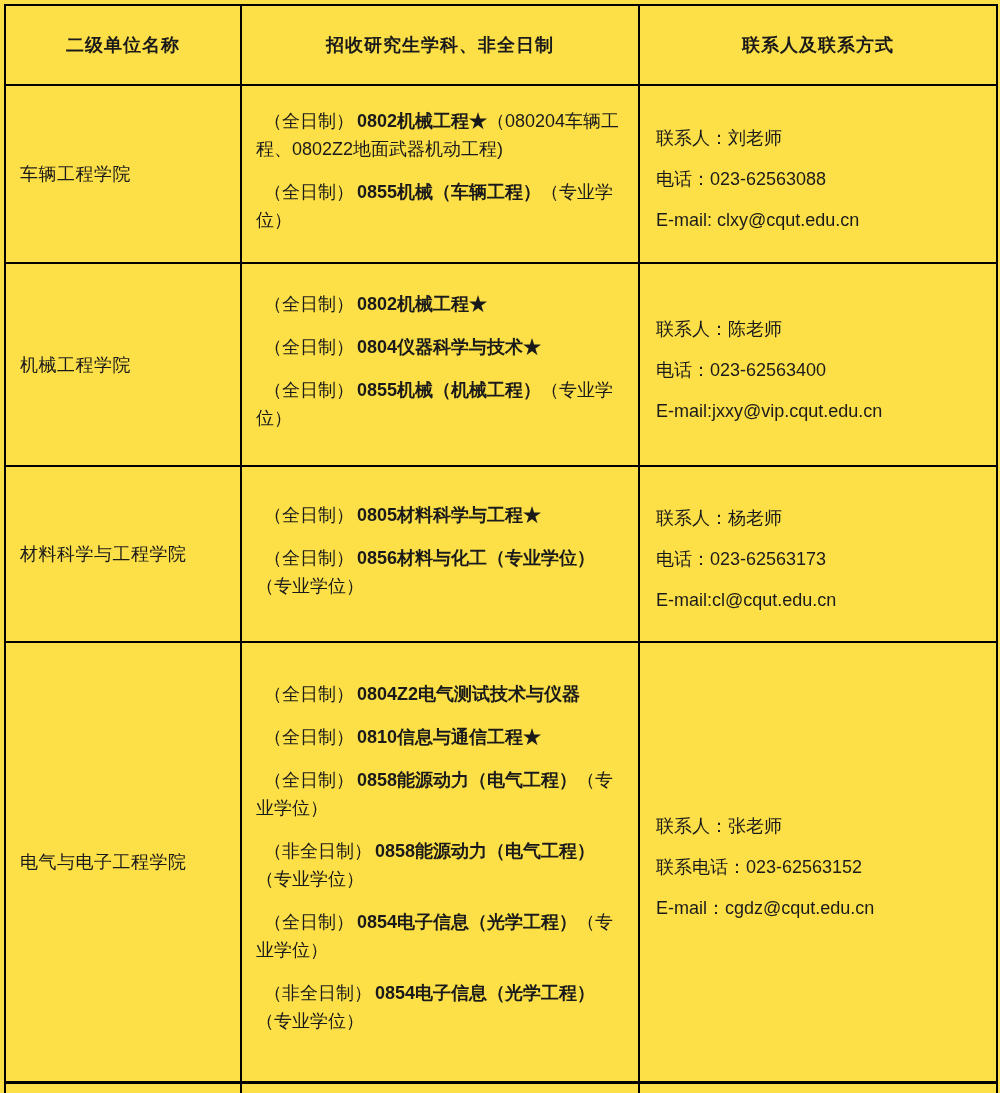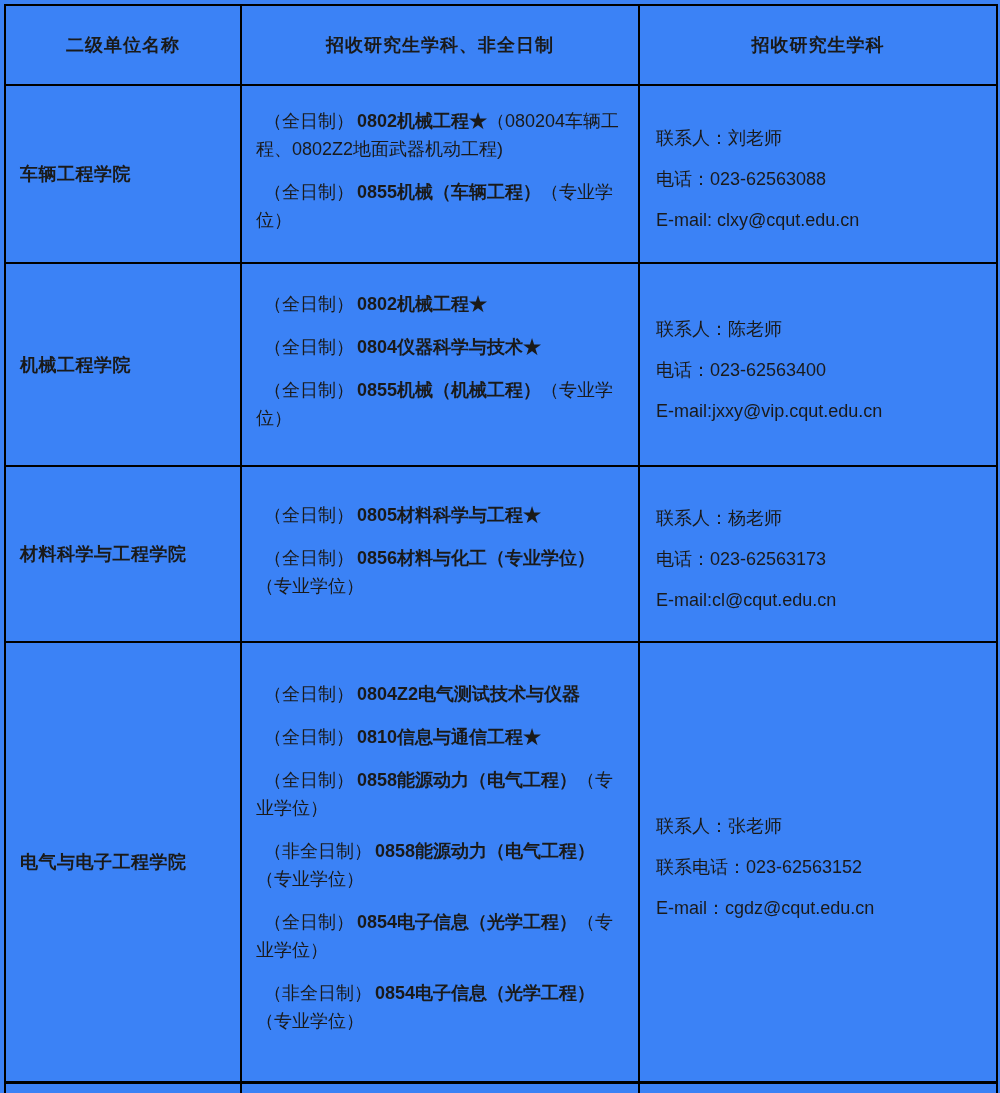--- a/index.html
+++ b/index.html
@@ -1,21 +1,21 @@
 <!DOCTYPE html>
 <html><head>
 <meta charset="utf-8">
 <style>
   * { box-sizing: border-box; }
   html, body { margin: 0; padding: 0; }
   .page {
     position: relative;
     width: 1000px;
     height: 1093px;
-    background: #3b82f6;
+    background: #fde047;
     overflow: hidden;
     font-family: "Liberation Sans", sans-serif;
     color: #1a1a1a;
   }
   table.admissions {
     border-collapse: collapse;
     table-layout: fixed;
     width: 992px;
     margin: 4px 0 0 4px;
   }
@@ -34,21 +34,21 @@
     height: 80px;
     letter-spacing: 1px;
   }
   tr.row-1 { height: 178px; }
   tr.row-2 { height: 203px; }
   tr.row-3 { height: 176px; }
   tr.row-4 { height: 440px; }
   tr.row-next { height: 60px; }
   tr.row-4 th, tr.row-4 td { border-bottom-width: 3px; }
   td.unit {
-    font-weight: bold;
+    font-weight: normal;
     padding: 0 10px 0 14px;
     letter-spacing: 0.5px;
     margin-left: 20px;
   }
   td.programs { padding: 0 12px 8px 14px; }
   td.contacts { padding: 10px 10px 0 16px; }
   .program {
     margin: 15px 0;
     line-height: 28px;
     text-indent: 8px;
@@ -69,21 +69,21 @@
     <colgroup>
       <col class="c1">
         <col class="c2">
         <col class="c3">
     </colgroup>
 
     <tbody>
         <tr class="row-header">
       <th>二级单位名称</th>
       <th>招收研究生学科、非全日制</th>
-      <th>招收研究生学科</th>
+      <th>联系人及联系方式</th>
     </tr>
 
     <tr class="row-1">
       <td class="unit">车辆工程学院</td>
       <td class="programs">
         <p class="program"><span class="p-mode">（全日制）</span><span class="p-name">0802机械工程★</span><span class="p-note">（080204车辆工程、0802Z2地面武器机动工程)</span></p>
         <p class="program"><span class="p-mode">（全日制）</span><span class="p-name">0855机械（车辆工程）</span><span class="p-note">（专业学位）</span></p>
       </td>
       <td class="contacts">
         <p class="contact">联系人：刘老师</p>

